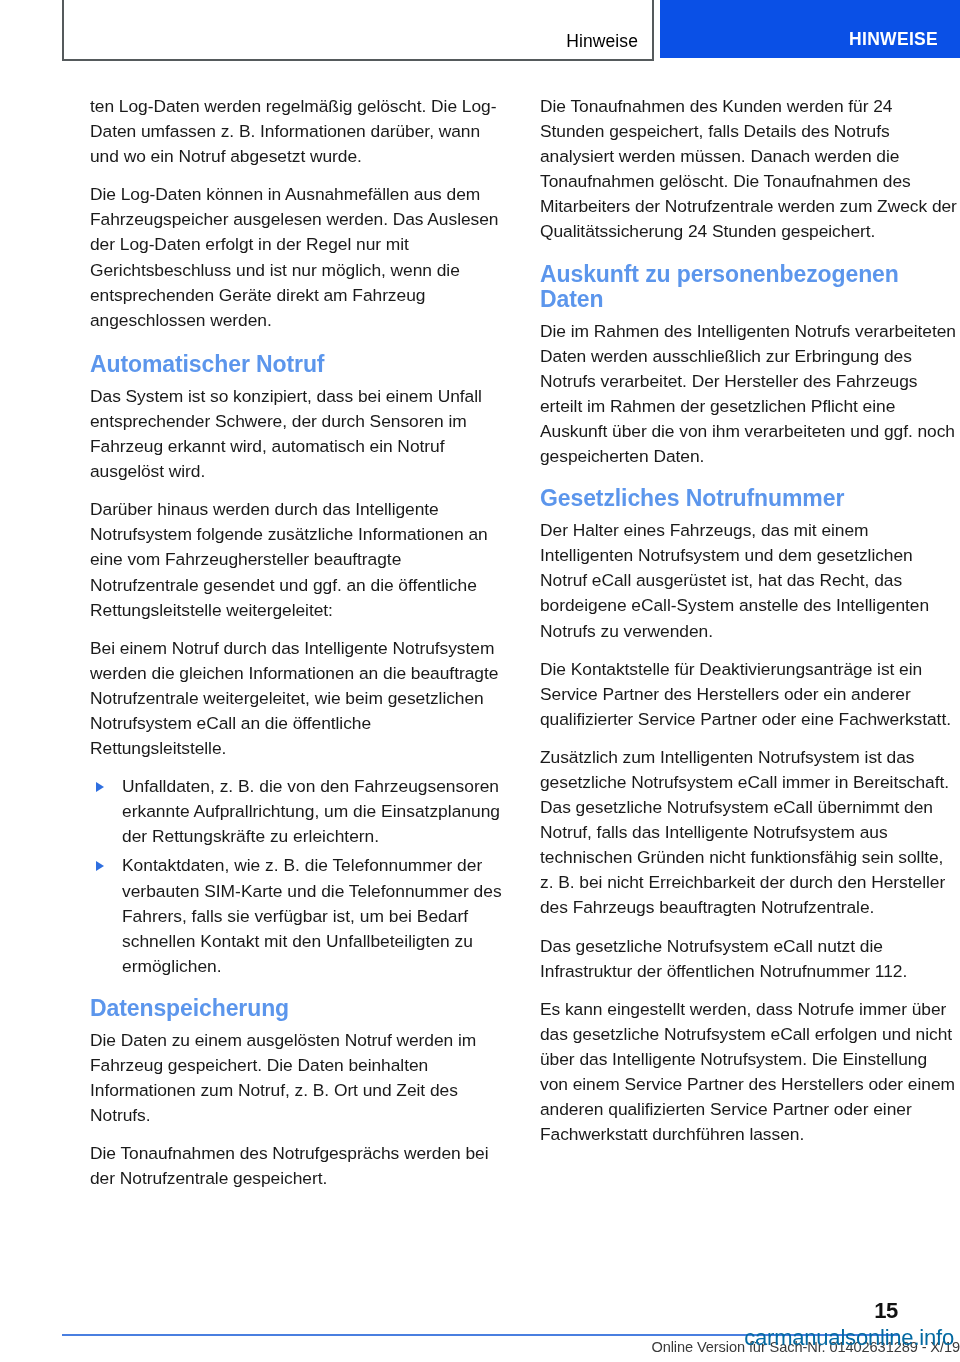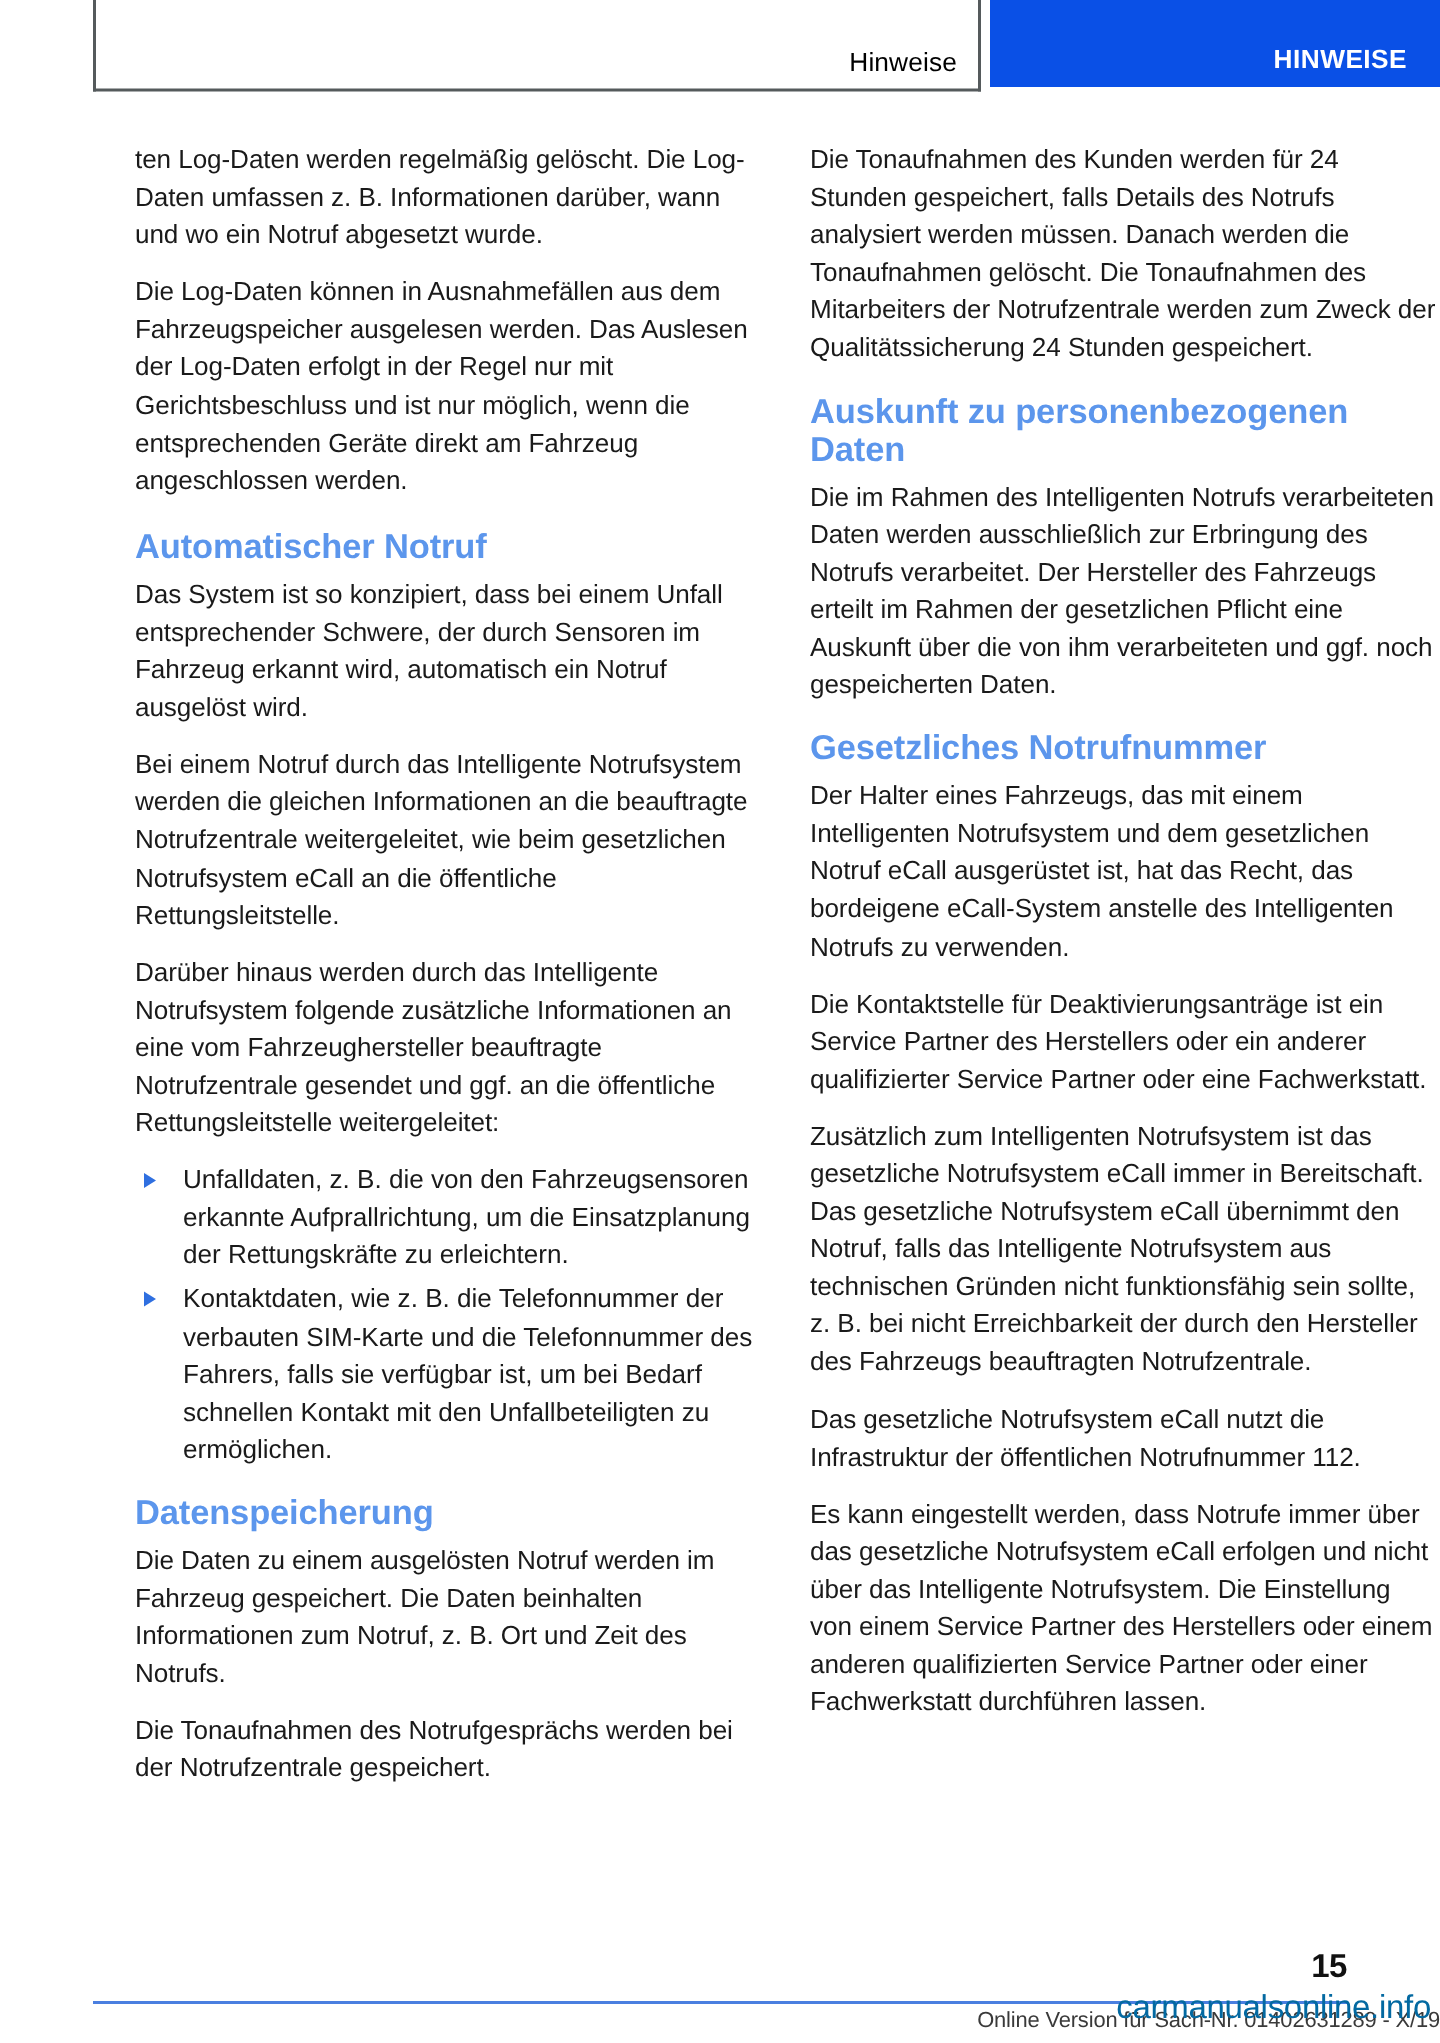--- a/index.html
+++ b/index.html
@@ -180,22 +180,22 @@
 
 <div class="page">
 
   <div class="col col-left">
     <p class="para">ten Log-Daten werden regelmäßig gelöscht. Die Log-Daten umfassen z. B. Informationen darüber, wann und wo ein Notruf abgesetzt wurde.</p>
     <p class="para">Die Log-Daten können in Ausnahmefällen aus dem Fahrzeugspeicher ausgelesen werden. Das Auslesen der Log-Daten erfolgt in der Regel nur mit Gerichtsbeschluss und ist nur möglich, wenn die entsprechenden Geräte direkt am Fahrzeug angeschlossen werden.</p>
 
     <h2 class="sub first">Automatischer Notruf</h2>
     <p class="para">Das System ist so konzipiert, dass bei einem Unfall entsprechender Schwere, der durch Sensoren im Fahrzeug erkannt wird, automatisch ein Notruf ausgelöst wird.</p>
 
+    <p class="para">Darüber hinaus werden durch das Intelligente Notrufsystem folgende zusätzliche Informationen an eine vom Fahrzeughersteller beauftragte Notrufzentrale gesendet und ggf. an die öffentliche Rettungsleitstelle weitergeleitet:</p>
     <p class="para">Bei einem Notruf durch das Intelligente Notrufsystem werden die gleichen Informationen an die beauftragte Notrufzentrale weitergeleitet, wie beim gesetzlichen Notrufsystem eCall an die öffentliche Rettungsleitstelle.</p>
-    <p class="para">Darüber hinaus werden durch das Intelligente Notrufsystem folgende zusätzliche Informationen an eine vom Fahrzeughersteller beauftragte Notrufzentrale gesendet und ggf. an die öffentliche Rettungsleitstelle weitergeleitet:</p>
 
     <ul class="bullets">
       <li>
         <span class="tri"></span>
         <span>Unfalldaten, z. B. die von den Fahrzeugsensoren erkannte Aufprallrichtung, um die Einsatzplanung der Rettungskräfte zu erleichtern.</span>
       </li>
       <li>
         <span class="tri"></span>
         <span>Kontaktdaten, wie z. B. die Telefonnummer der verbauten SIM-Karte und die Telefonnummer des Fahrers, falls sie verfügbar ist, um bei Bedarf schnellen Kontakt mit den Unfallbeteiligten zu ermöglichen.</span>
       </li>

